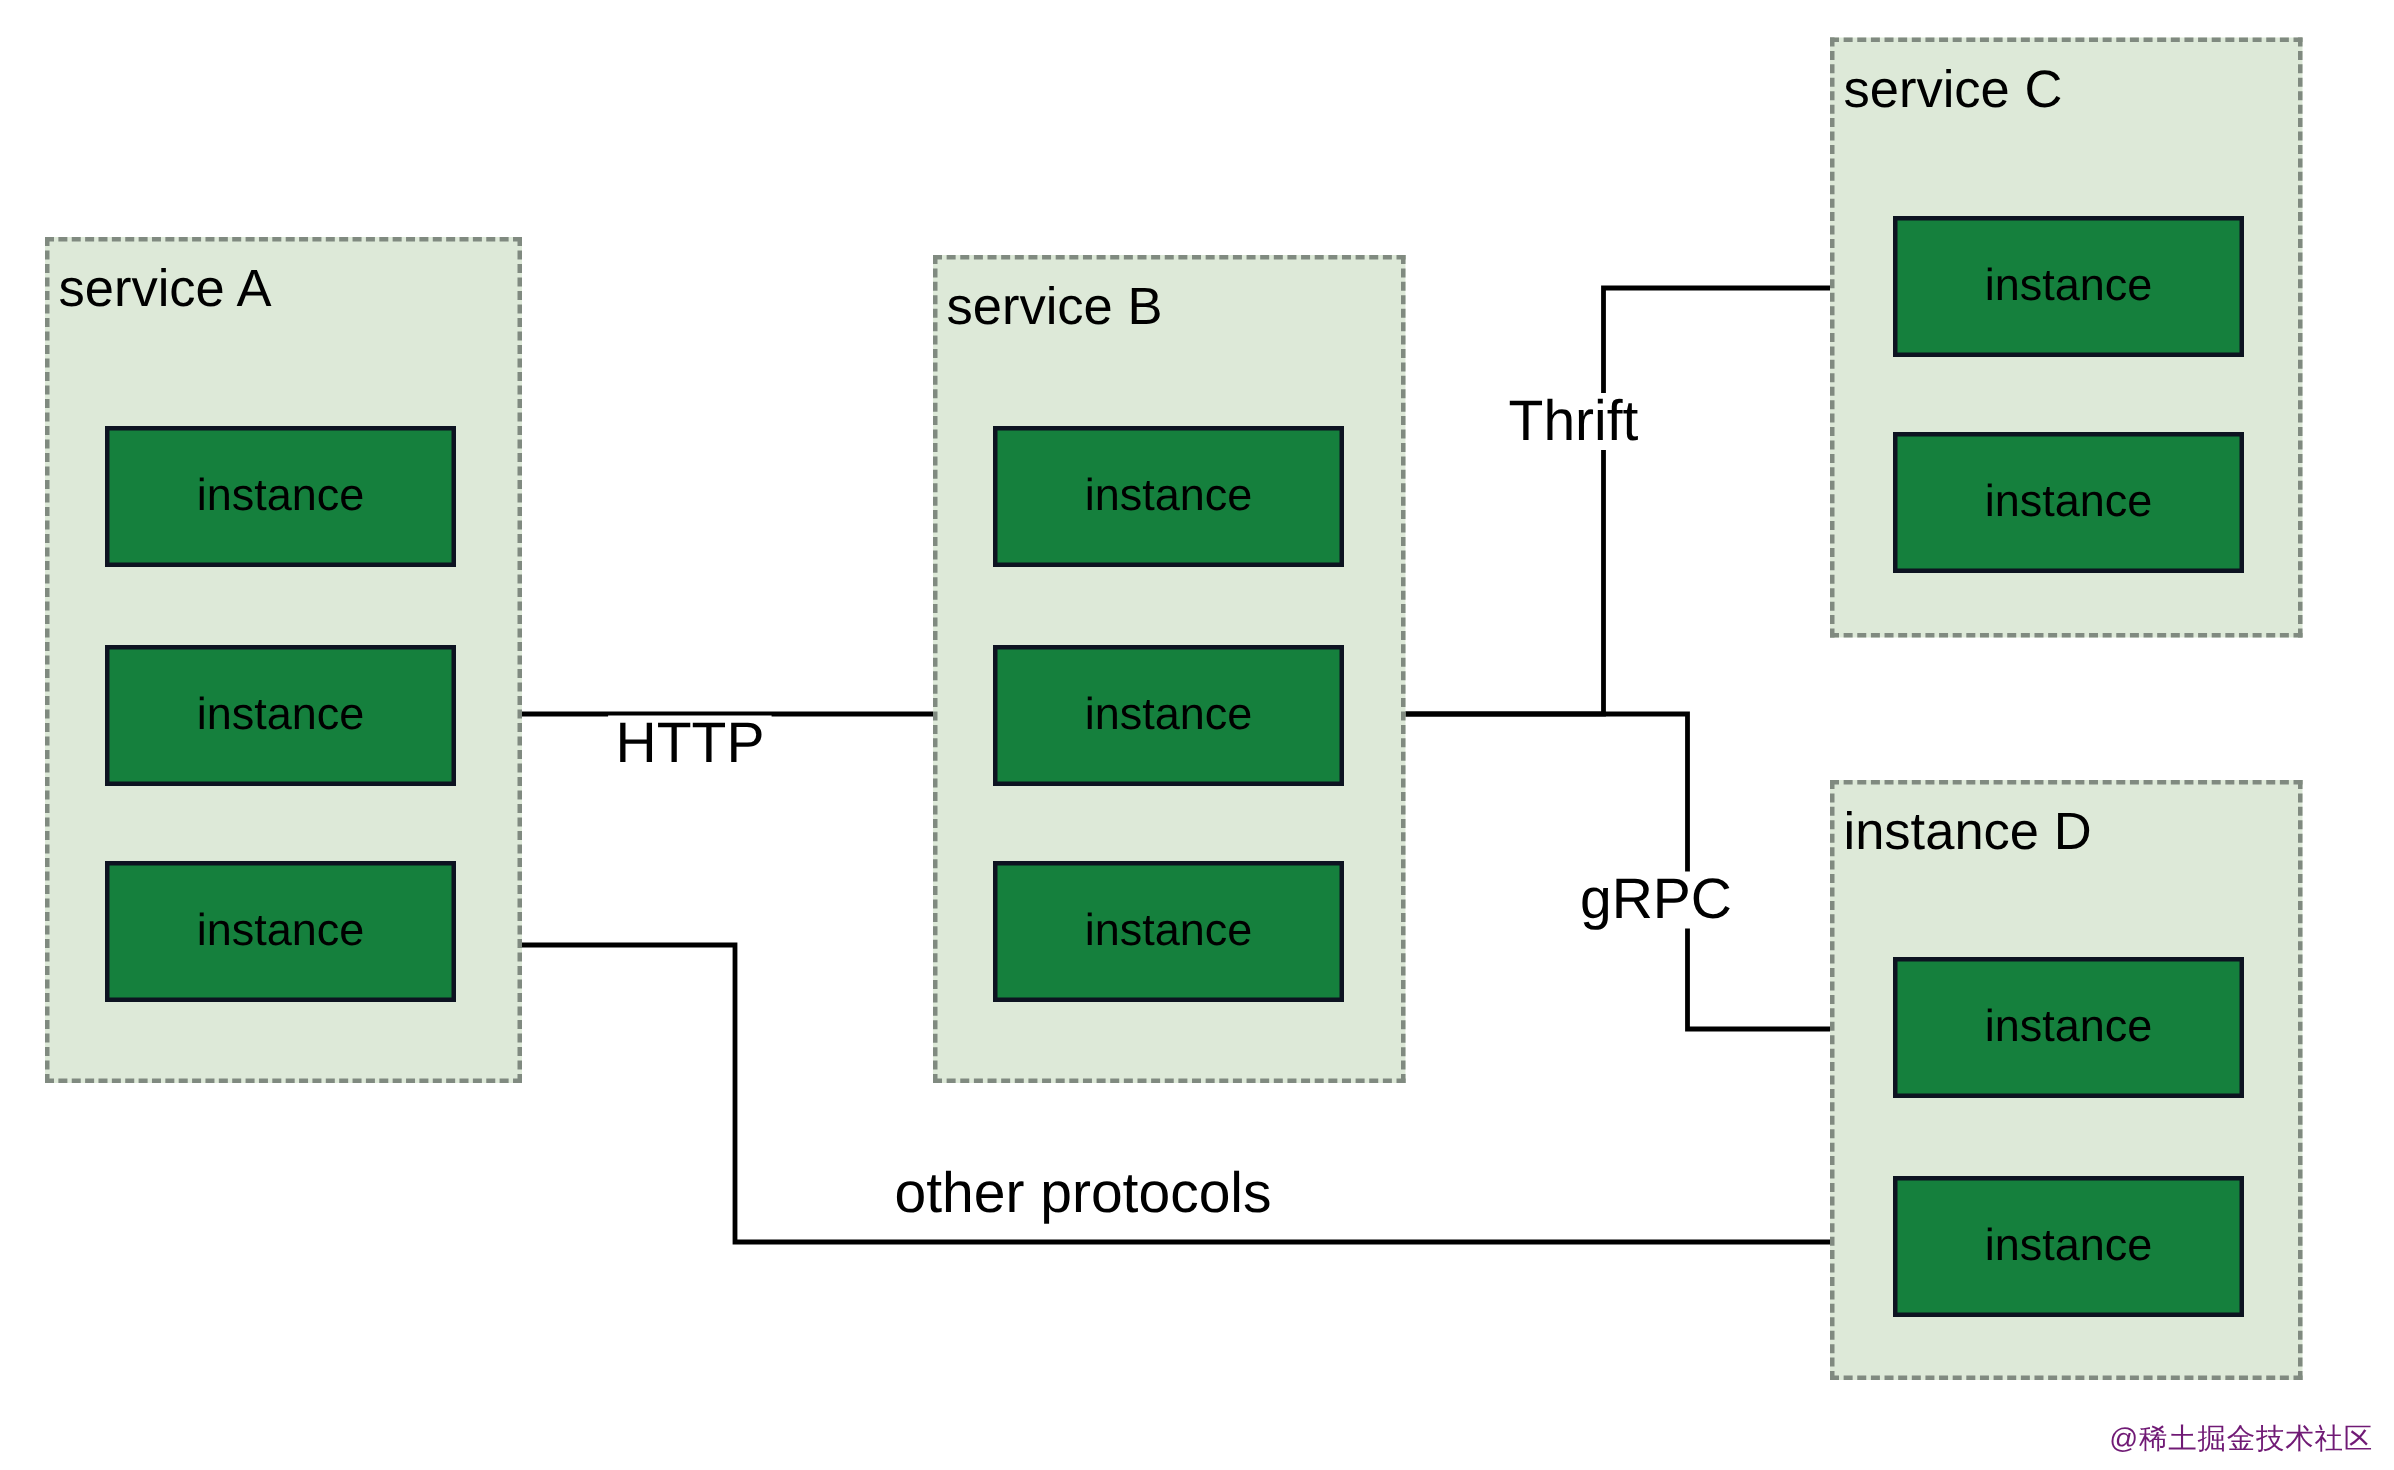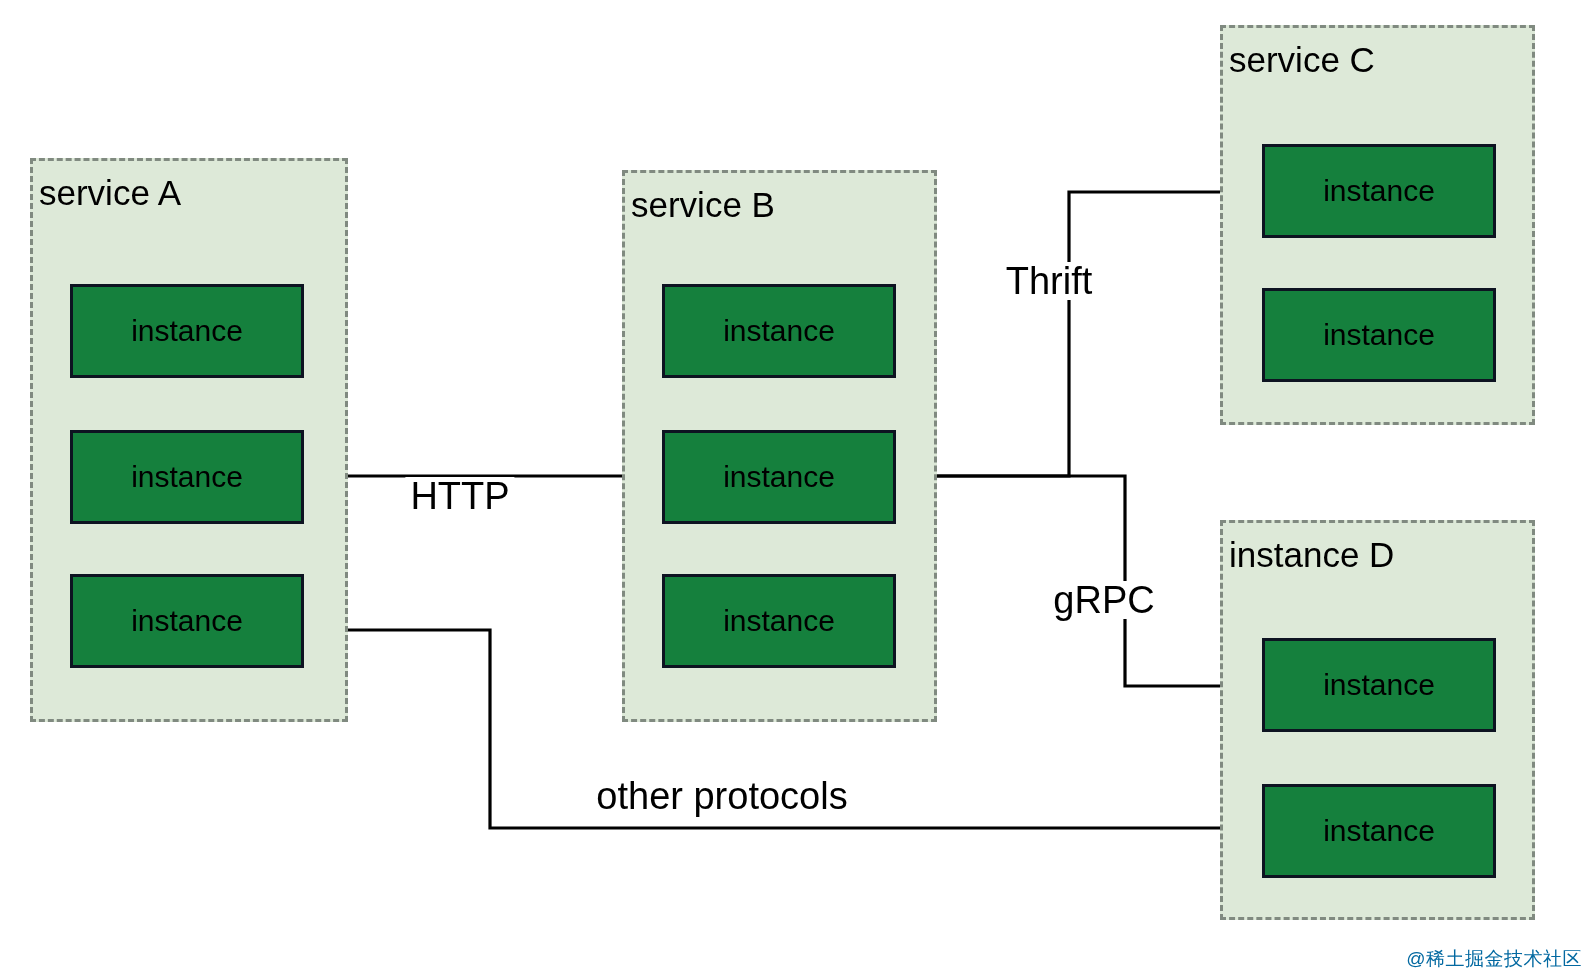--- a/index.html
+++ b/index.html
@@ -63,21 +63,21 @@
     white-space: nowrap;
     padding: 0 5px;
     transform: translate(-50%, -50%);
     text-align: right;
   }
   .watermark {
     position: absolute;
     right: 14px;
     bottom: 8px;
     font-size: 19px;
-    color: #0369a1;
+    color: #701a75;
     white-space: nowrap;
     letter-spacing: 0.5px;
   }
 </style>
 </head>
 <body>
 
 <div id="canvas">
 
   <svg class="layer" viewBox="0 0 1596 980" xmlns="http://www.w3.org/2000/svg">

